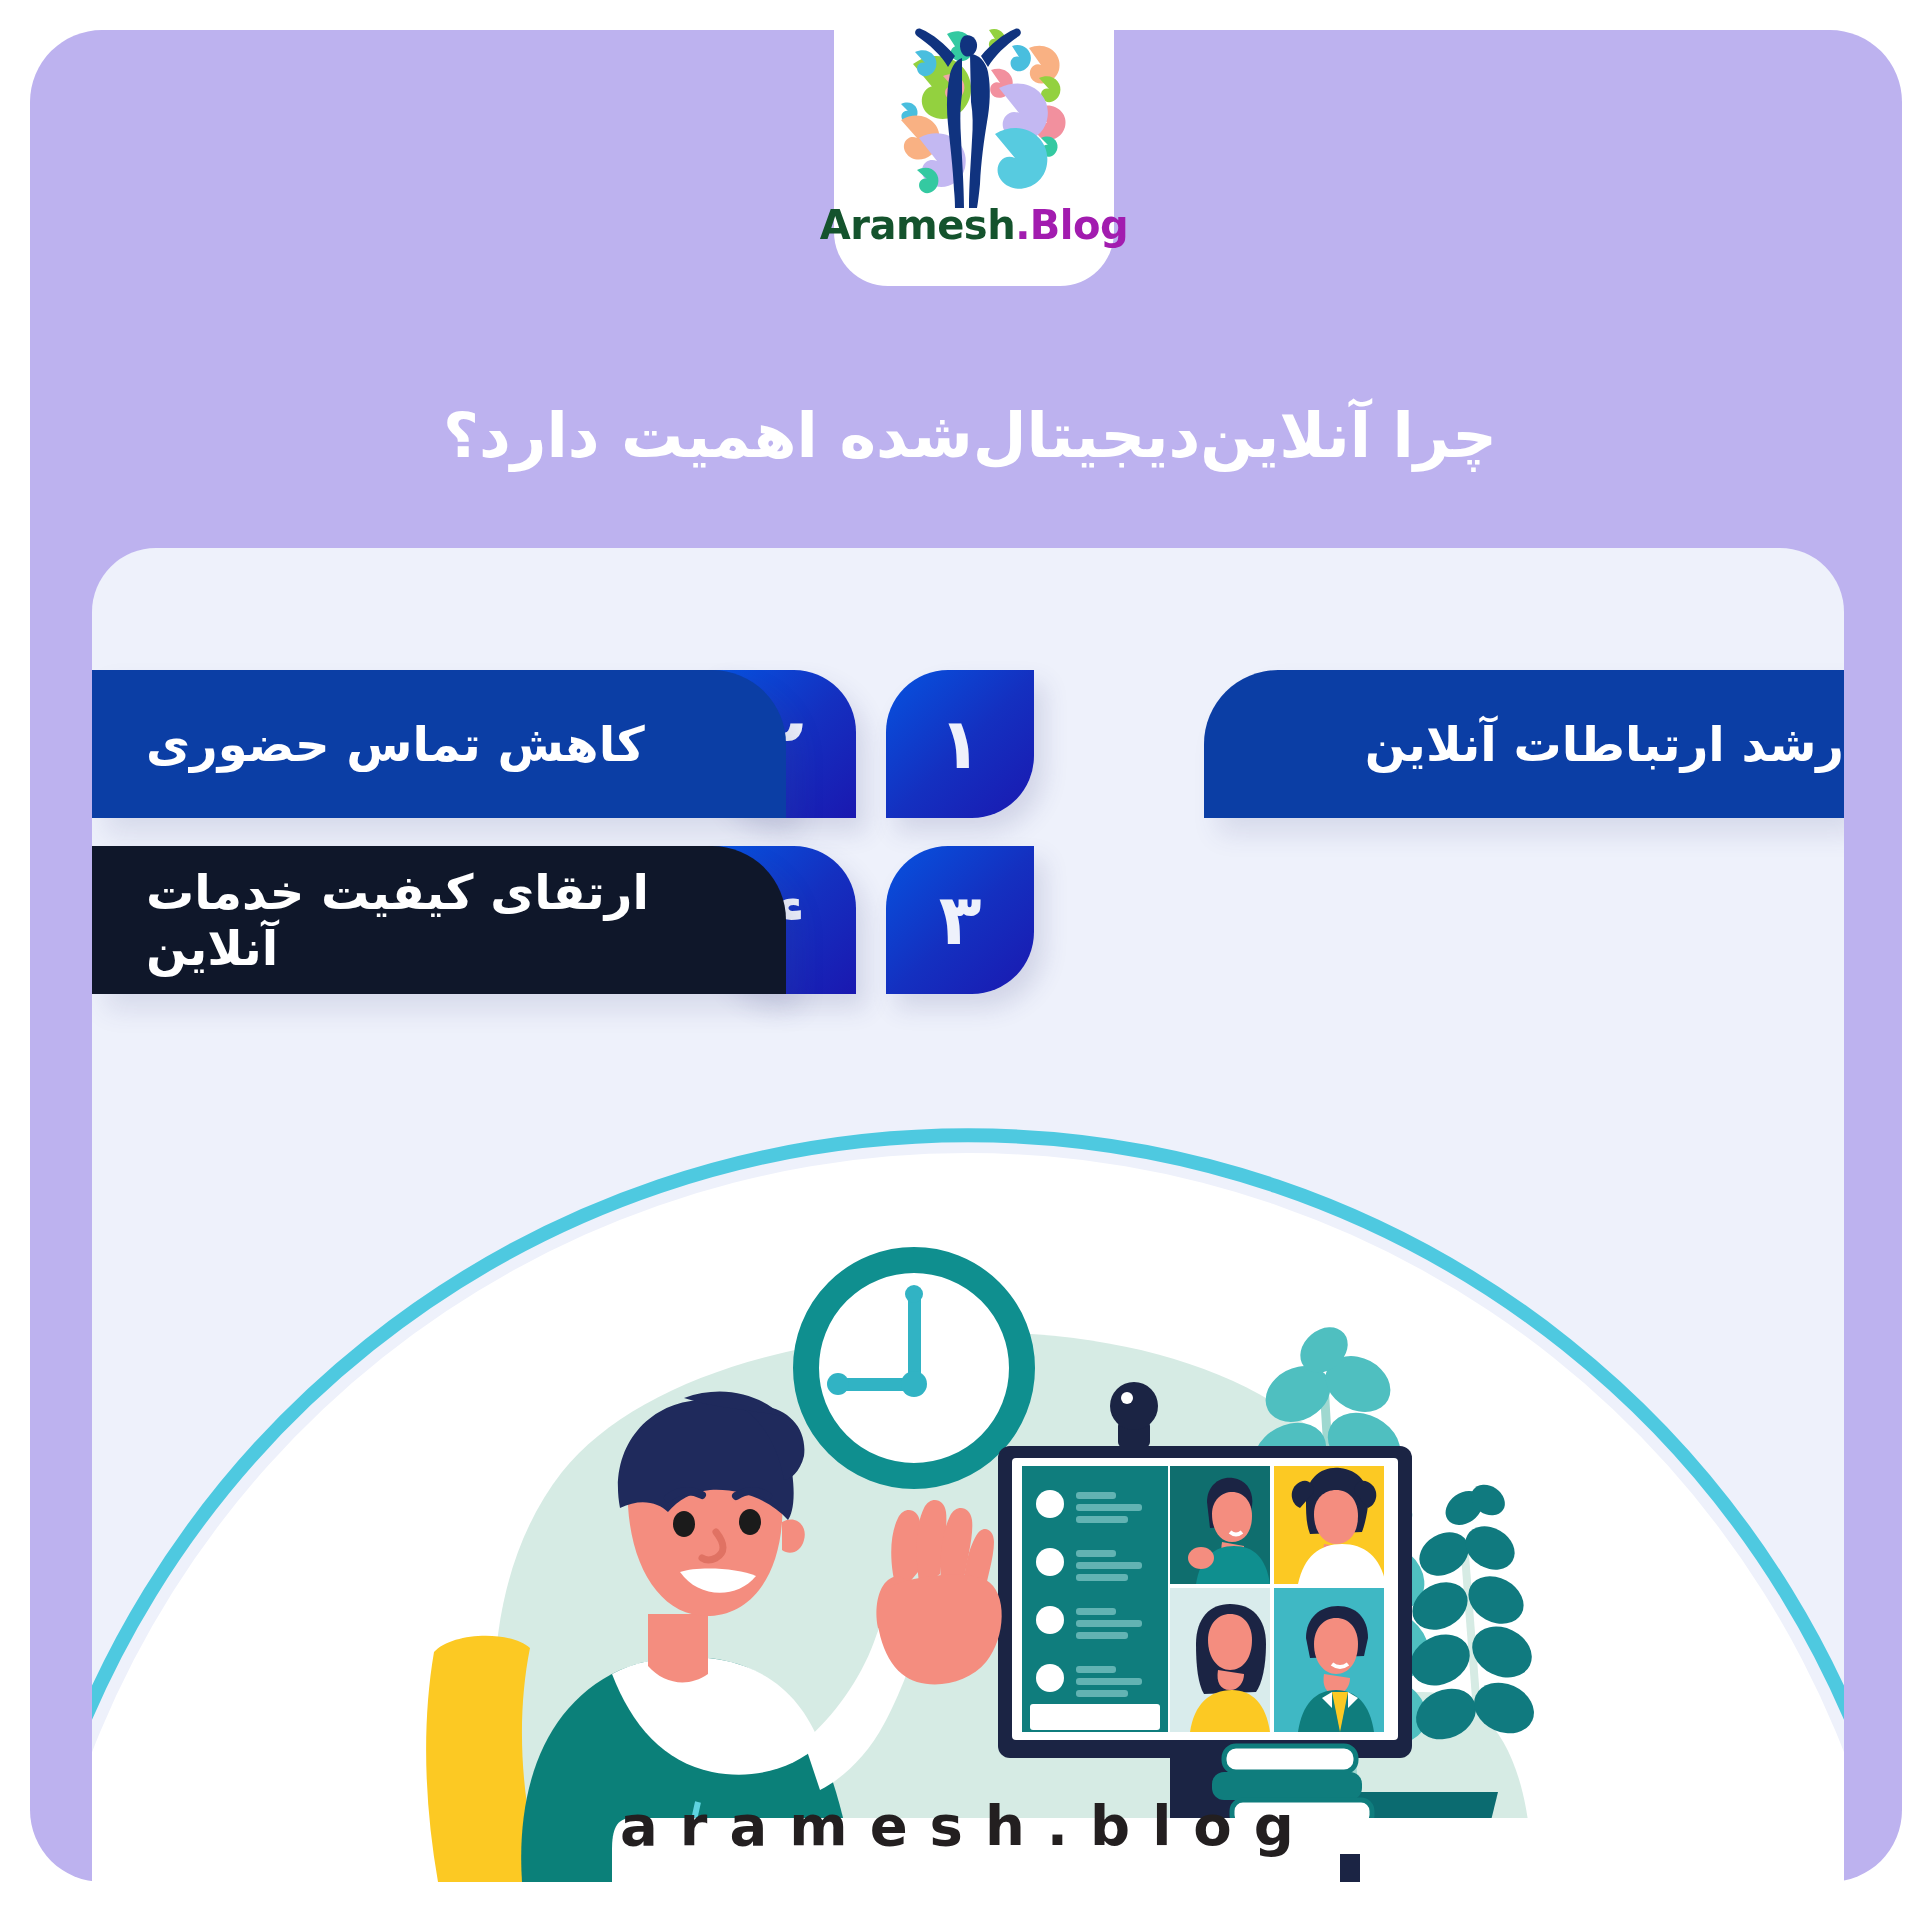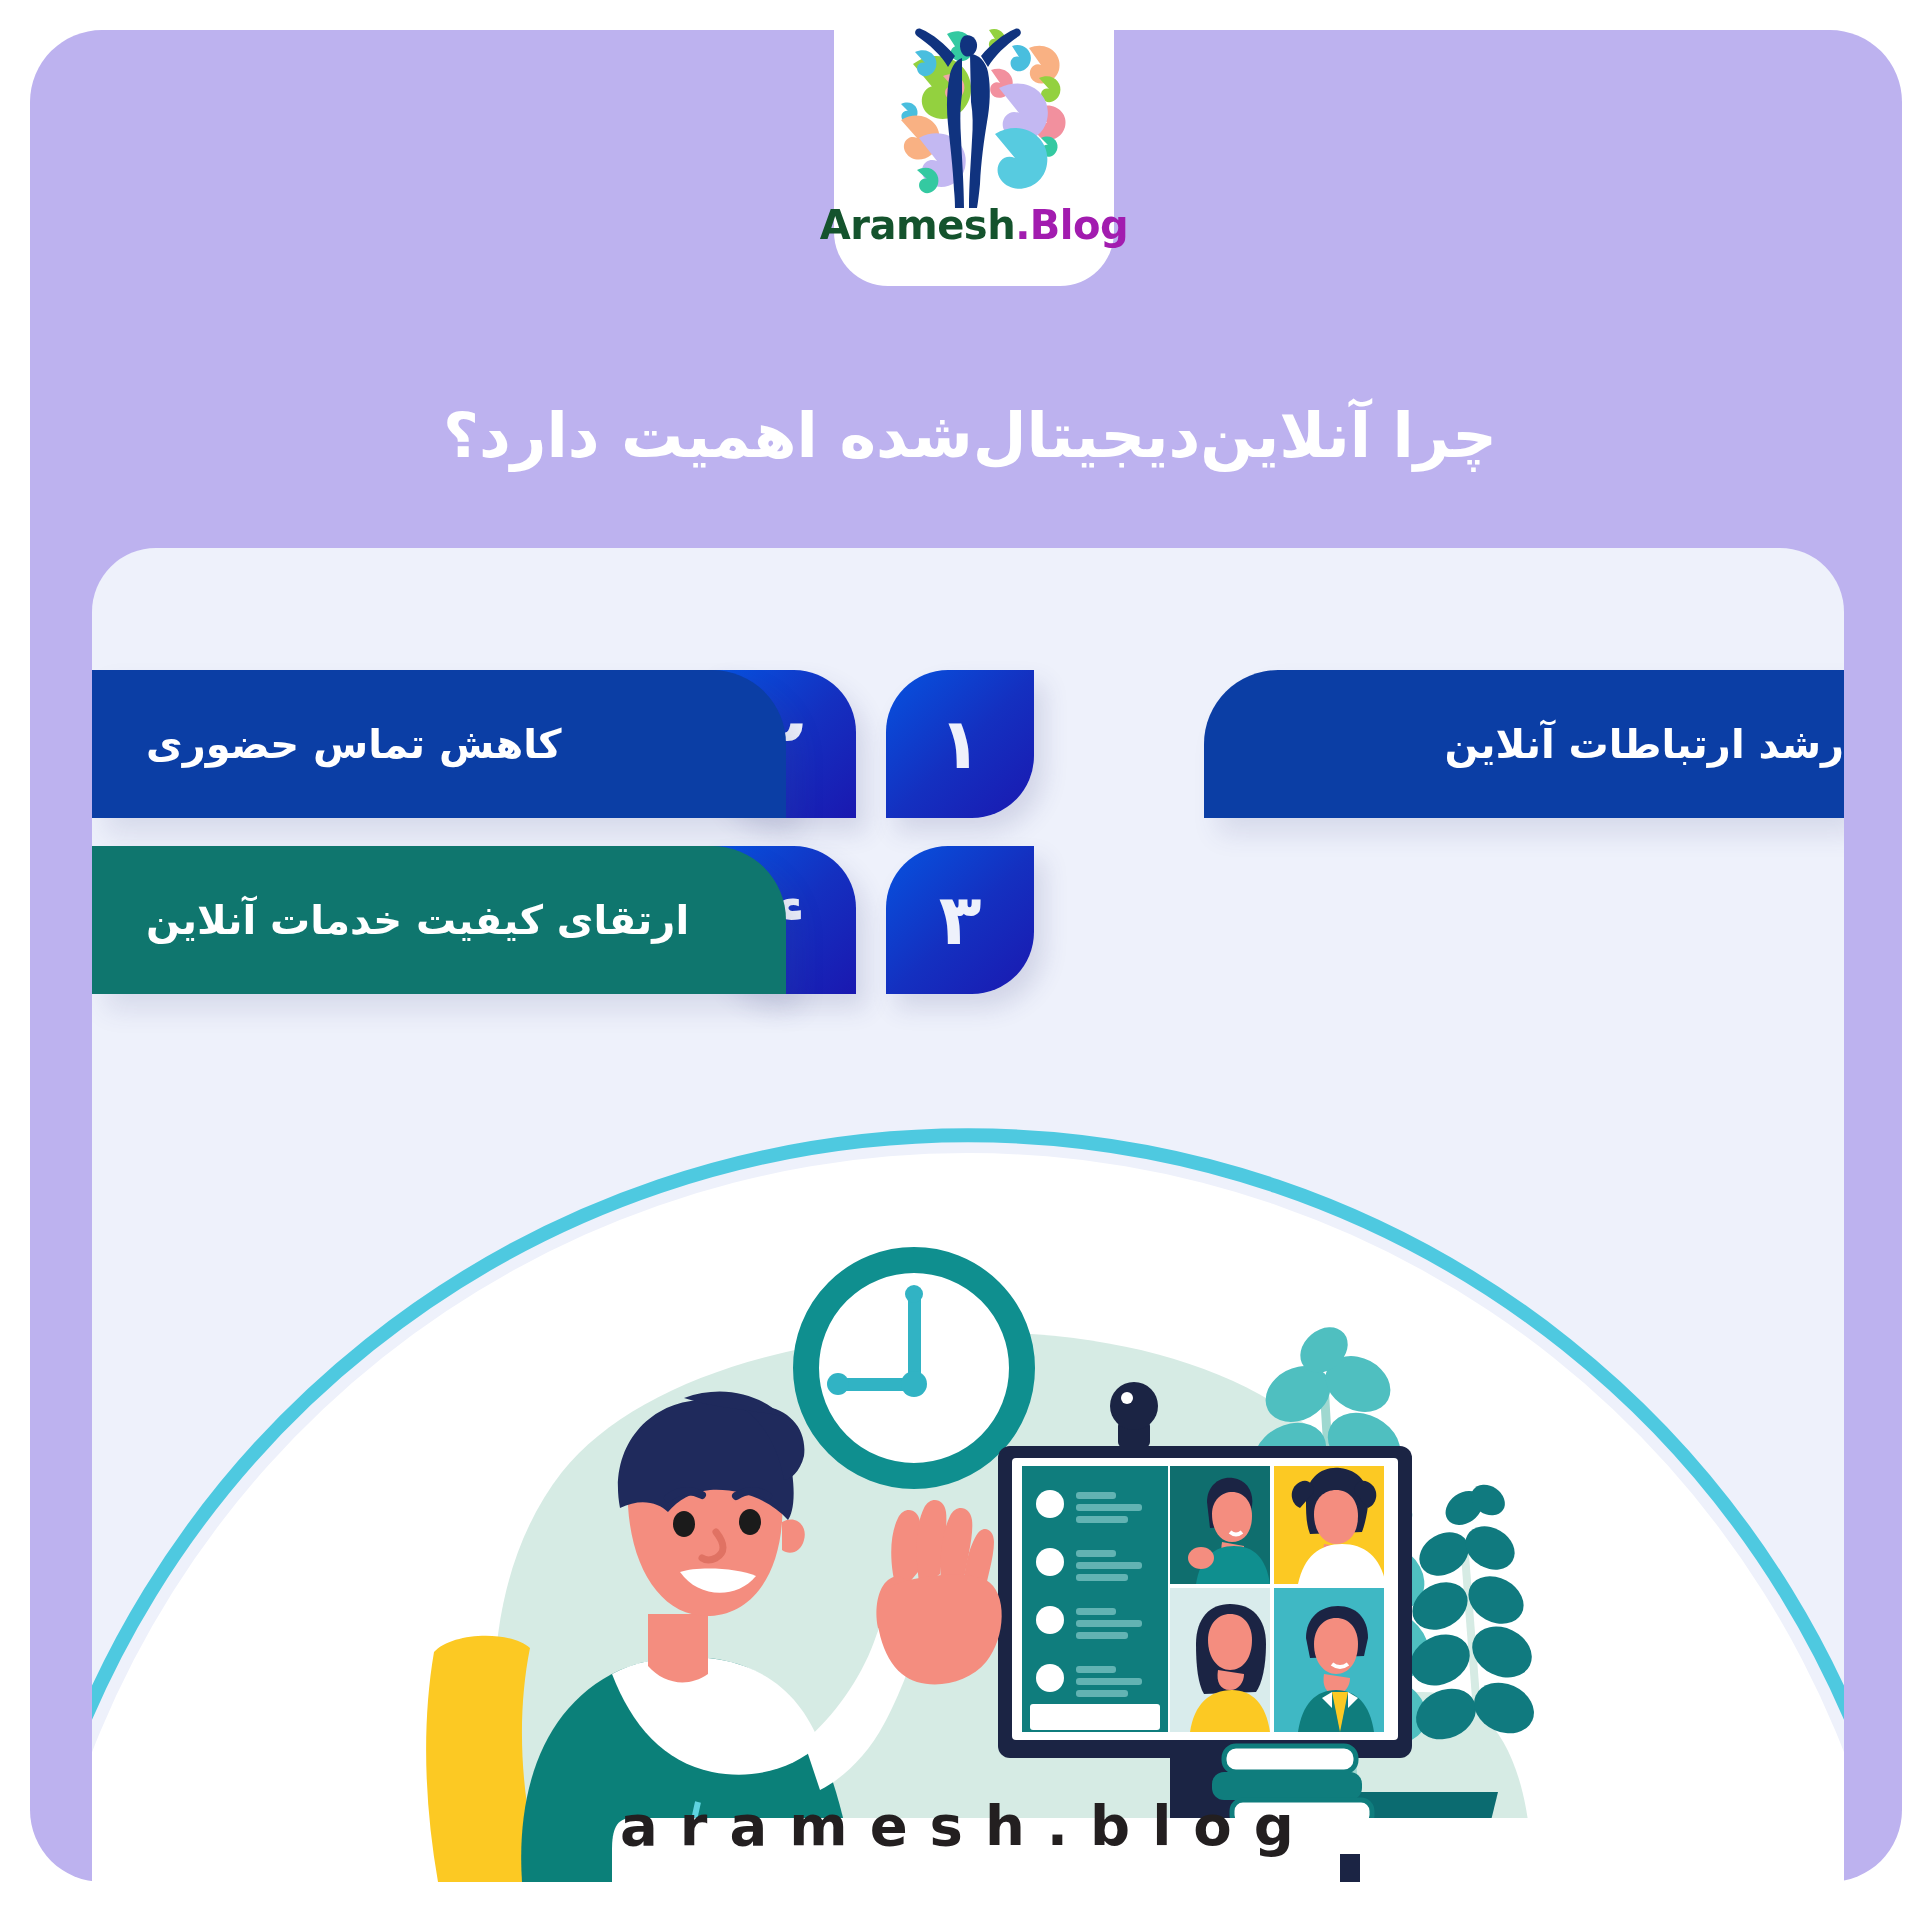--- a/index.html
+++ b/index.html
@@ -78,35 +78,35 @@
   }
 
   .item-row{position:absolute;left:0;width:1752px;height:148px;}
   .item-row.row-1{top:0;}
   .item-row.row-2{top:176px;}
 
   .label-bar{
     position:absolute;top:0;height:148px;width:640px;
     display:flex;align-items:center;
     color:#ffffff;
-    font-size:40px;font-weight:bold;
+    font-size:48px;font-weight:bold;
     direction:rtl;
     box-shadow:14px 16px 26px rgba(60,70,130,0.13);
   }
   .label-bar .txt{width:100%;}
 
   
   .label-right{right:0;}
   .label-right .txt{text-align:right;}
   
   .label-left{left:0;padding-left:54px;}
   .label-left .txt{text-align:left;}
 
   .c-navy{background:#0b3ea5;}
-  .c-teal{background:#0f766e;}
+  .c-teal{background:#0f172a;}
 
   
   .label-right.r1{border-top-left-radius:74px;border-bottom-right-radius:0;}
   .label-left.r2{border-top-right-radius:74px;}
   .label-right.r3{border-top-left-radius:74px;}
   .label-left.r4{border-top-right-radius:74px;}
 
   .num-badge{
     position:absolute;top:0;
     width:148px;height:148px;

